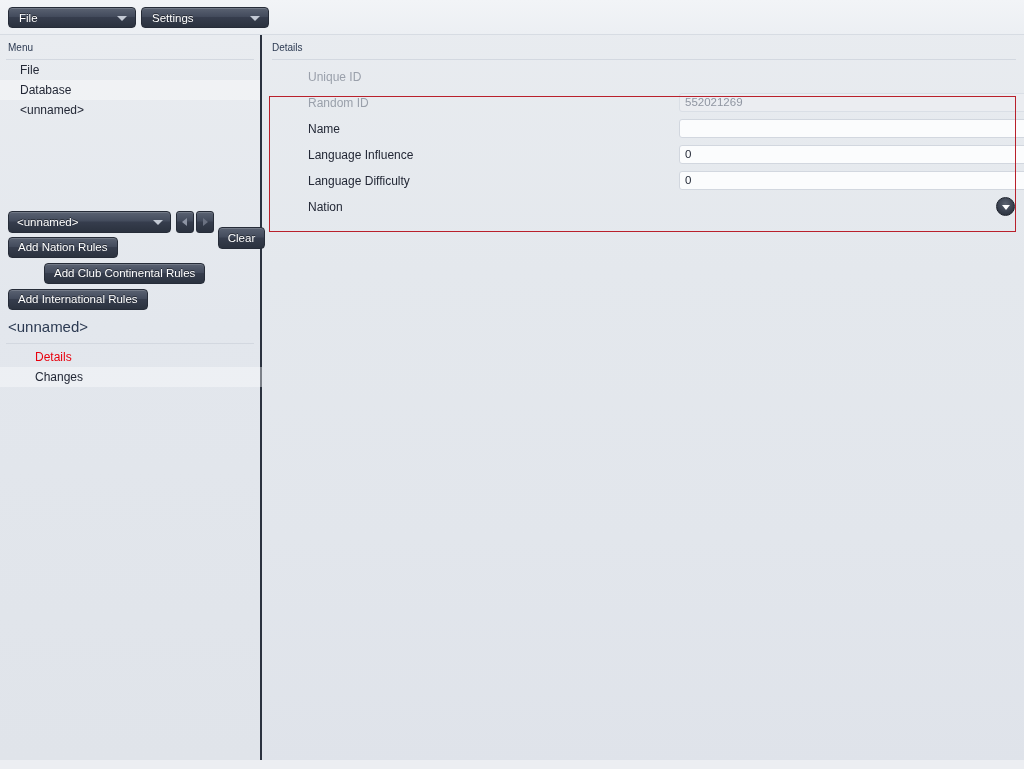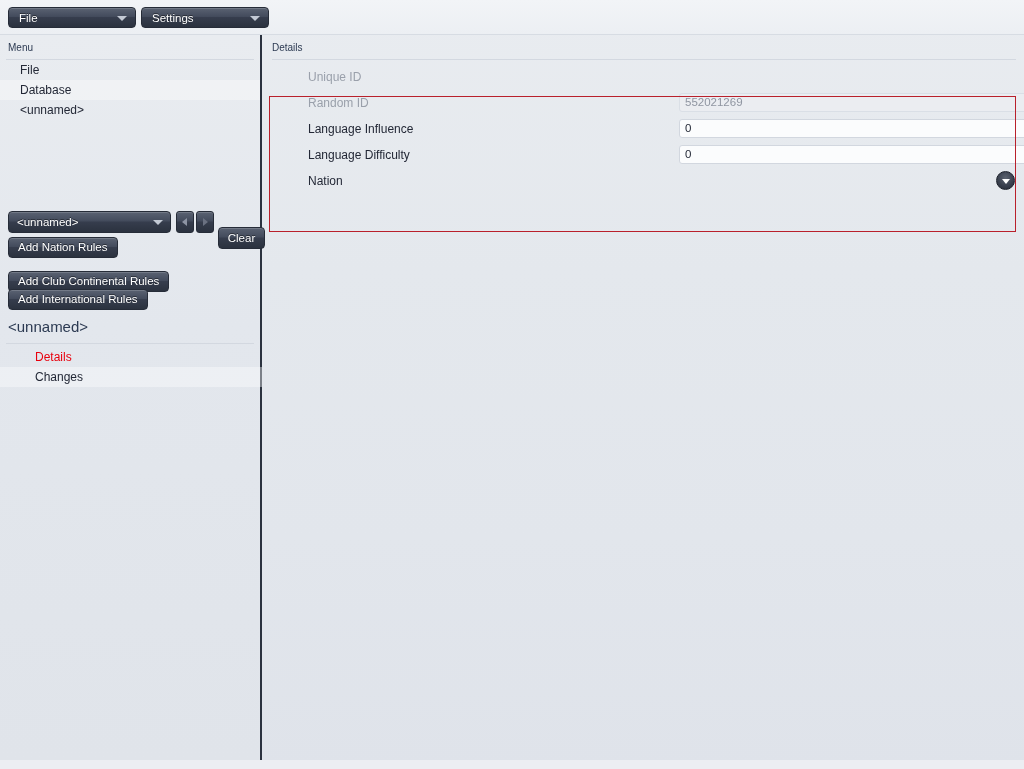--- a/index.html
+++ b/index.html
@@ -194,21 +194,21 @@
     background: linear-gradient(180deg, #5a6272 0%, #434b5c 45%, #363d4d 50%, #2b323f 100%);
     color: #ffffff;
     font-size: 11.5px;
     padding: 0 9px;
     box-shadow: inset 0 1px 0 rgba(255,255,255,0.16);
     text-shadow: 0 -1px 0 rgba(0,0,0,0.5);
     cursor: default;
     white-space: nowrap;
   }
   .action-btn.b1 { top: 202px; }
-  .action-btn.b2 { top: 236px; }
+  .action-btn.b2 { top: 228px; margin-left: 36px; }
   .action-btn.b3 { top: 254px; }
 
   .sub-title {
     position: absolute;
     left: 8px; top: 283px;
     font-size: 15px;
     color: #2c3a52;
   }
   .sub-rule {
     position: absolute;
@@ -396,20 +396,24 @@
 
       <div class="field-row disabled">
         <span class="label">Unique ID</span>
       </div>
 
       <div class="field-row disabled">
         <span class="label">Random ID</span>
         <div class="inputbox">552021269</div>
       </div>
 
+      <div class="field-row">
+        <span class="label">Name</span>
+        <div class="inputbox"></div>
+      </div>
 
       <div class="field-row">
         <span class="label">Language Influence</span>
         <div class="inputbox">0</div>
       </div>
 
       <div class="field-row">
         <span class="label">Language Difficulty</span>
         <div class="inputbox">0</div>
       </div>

